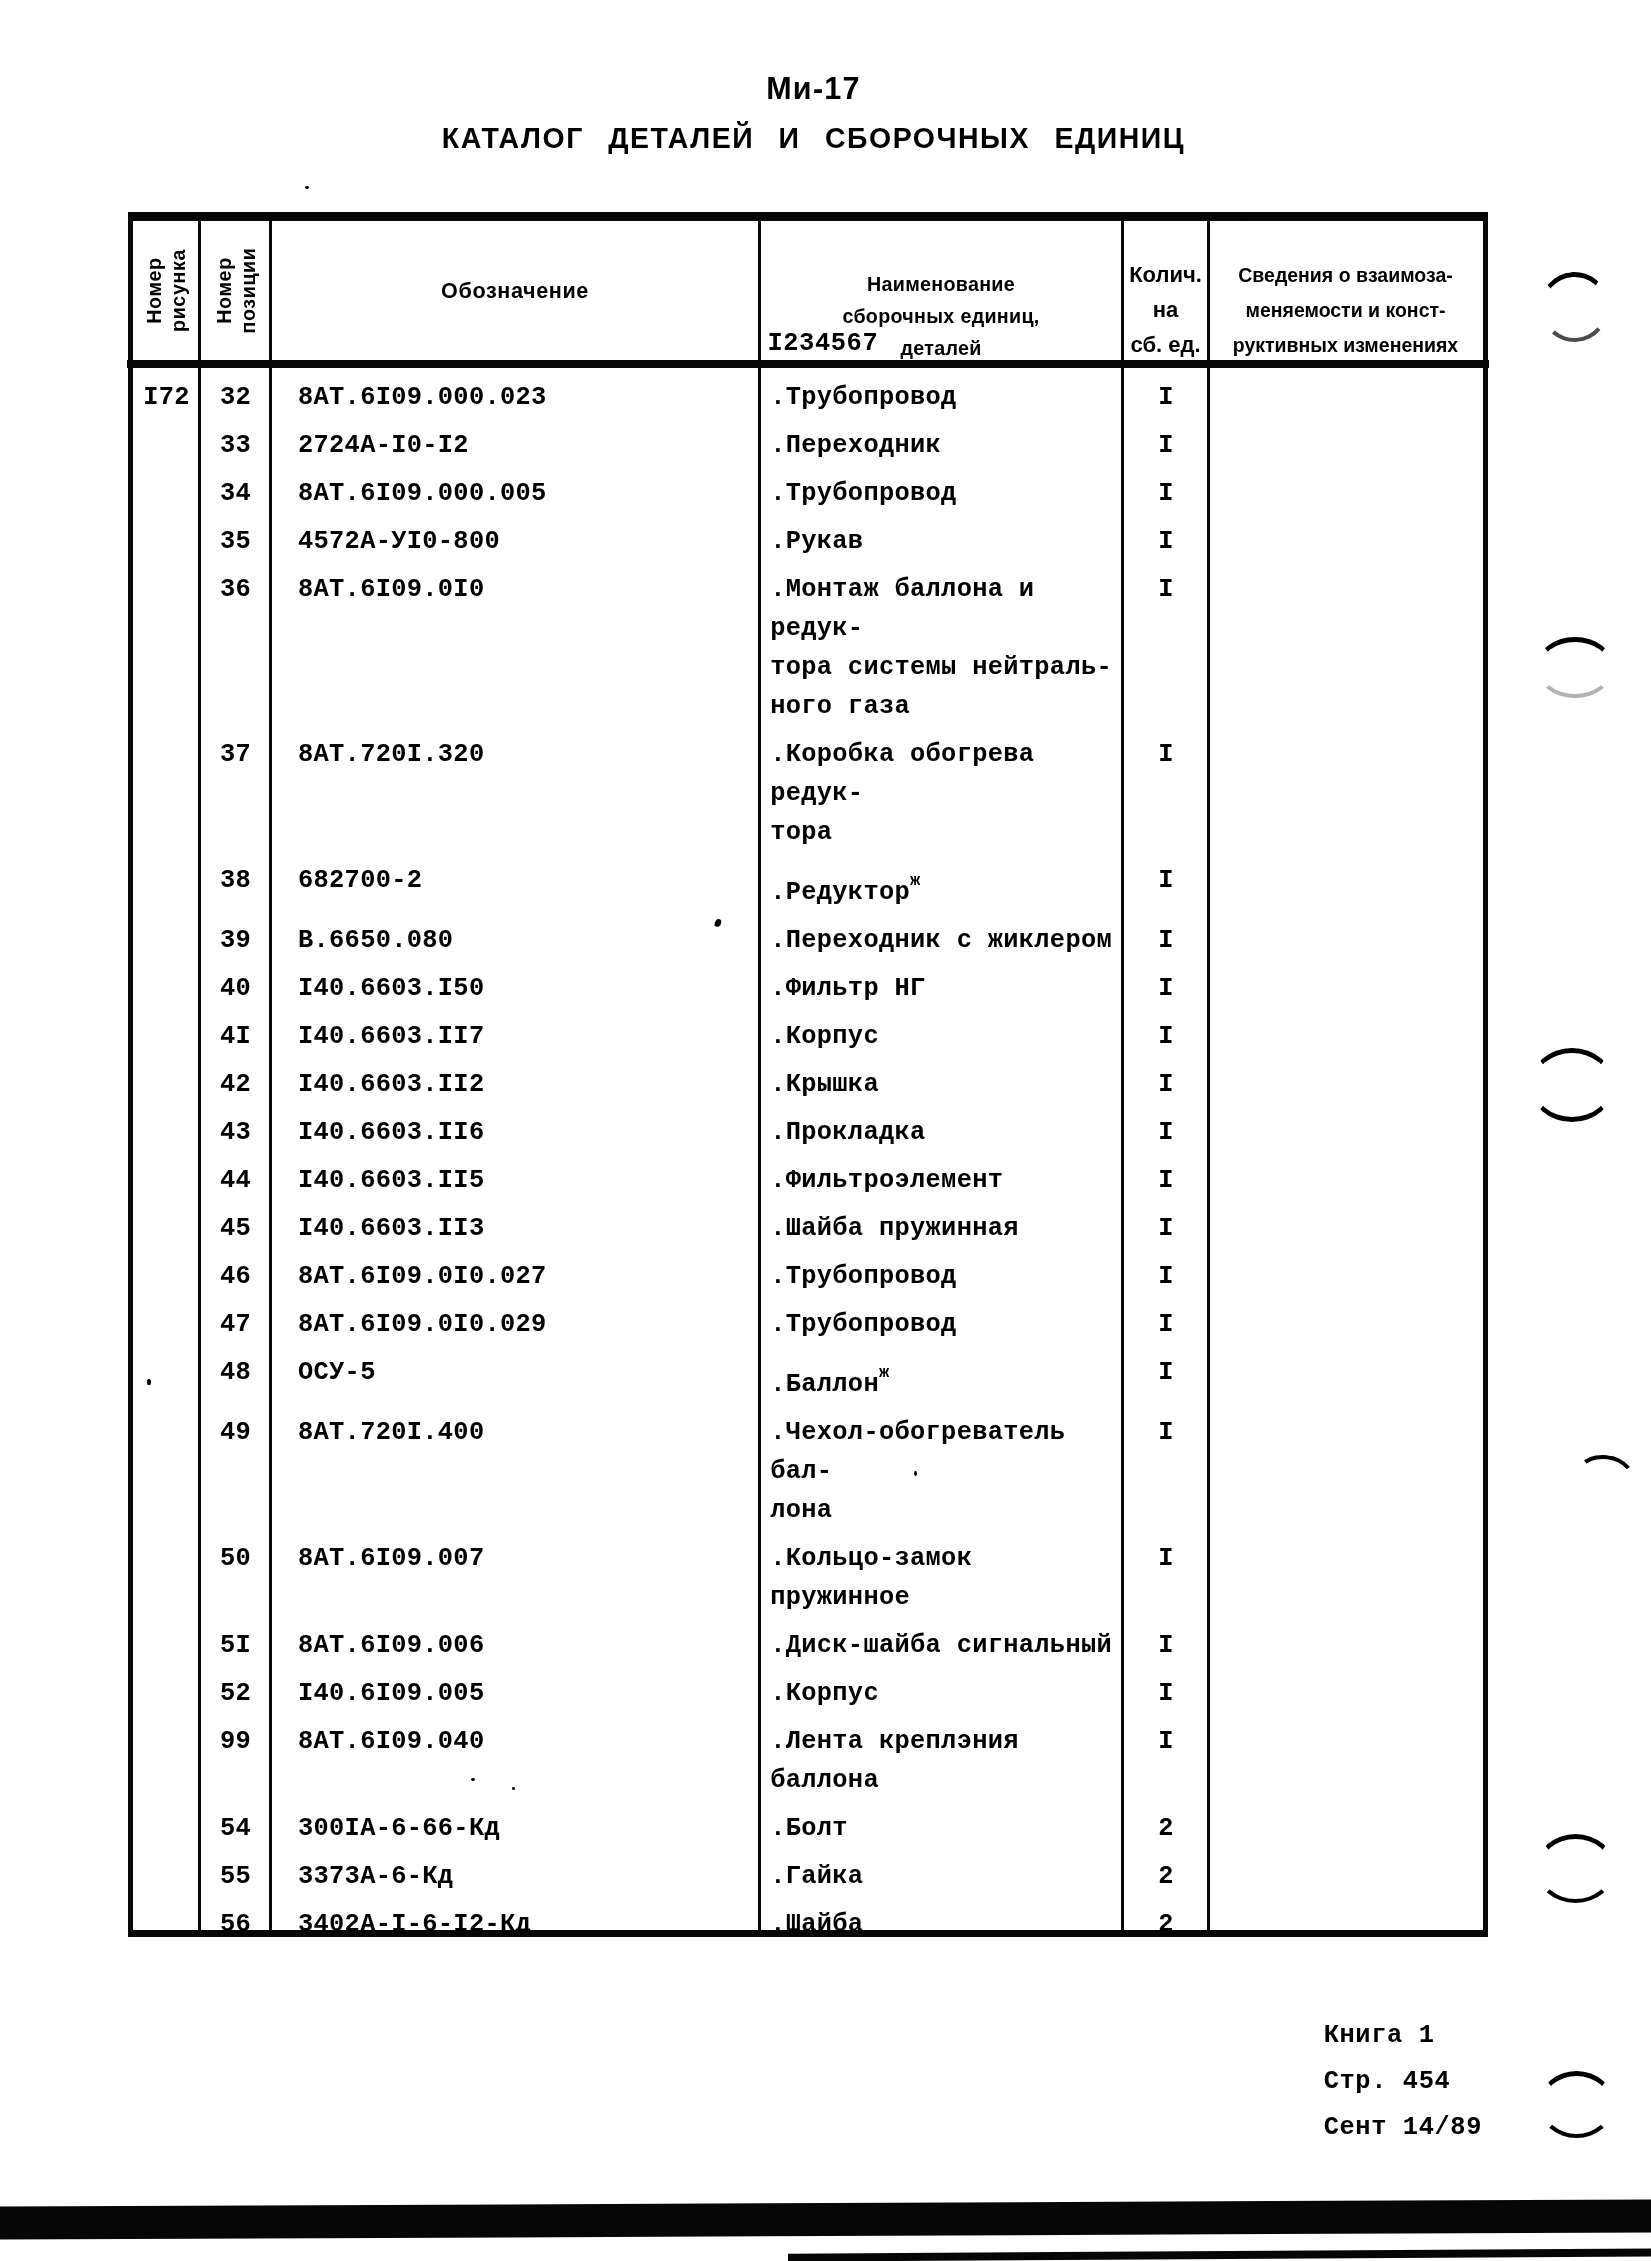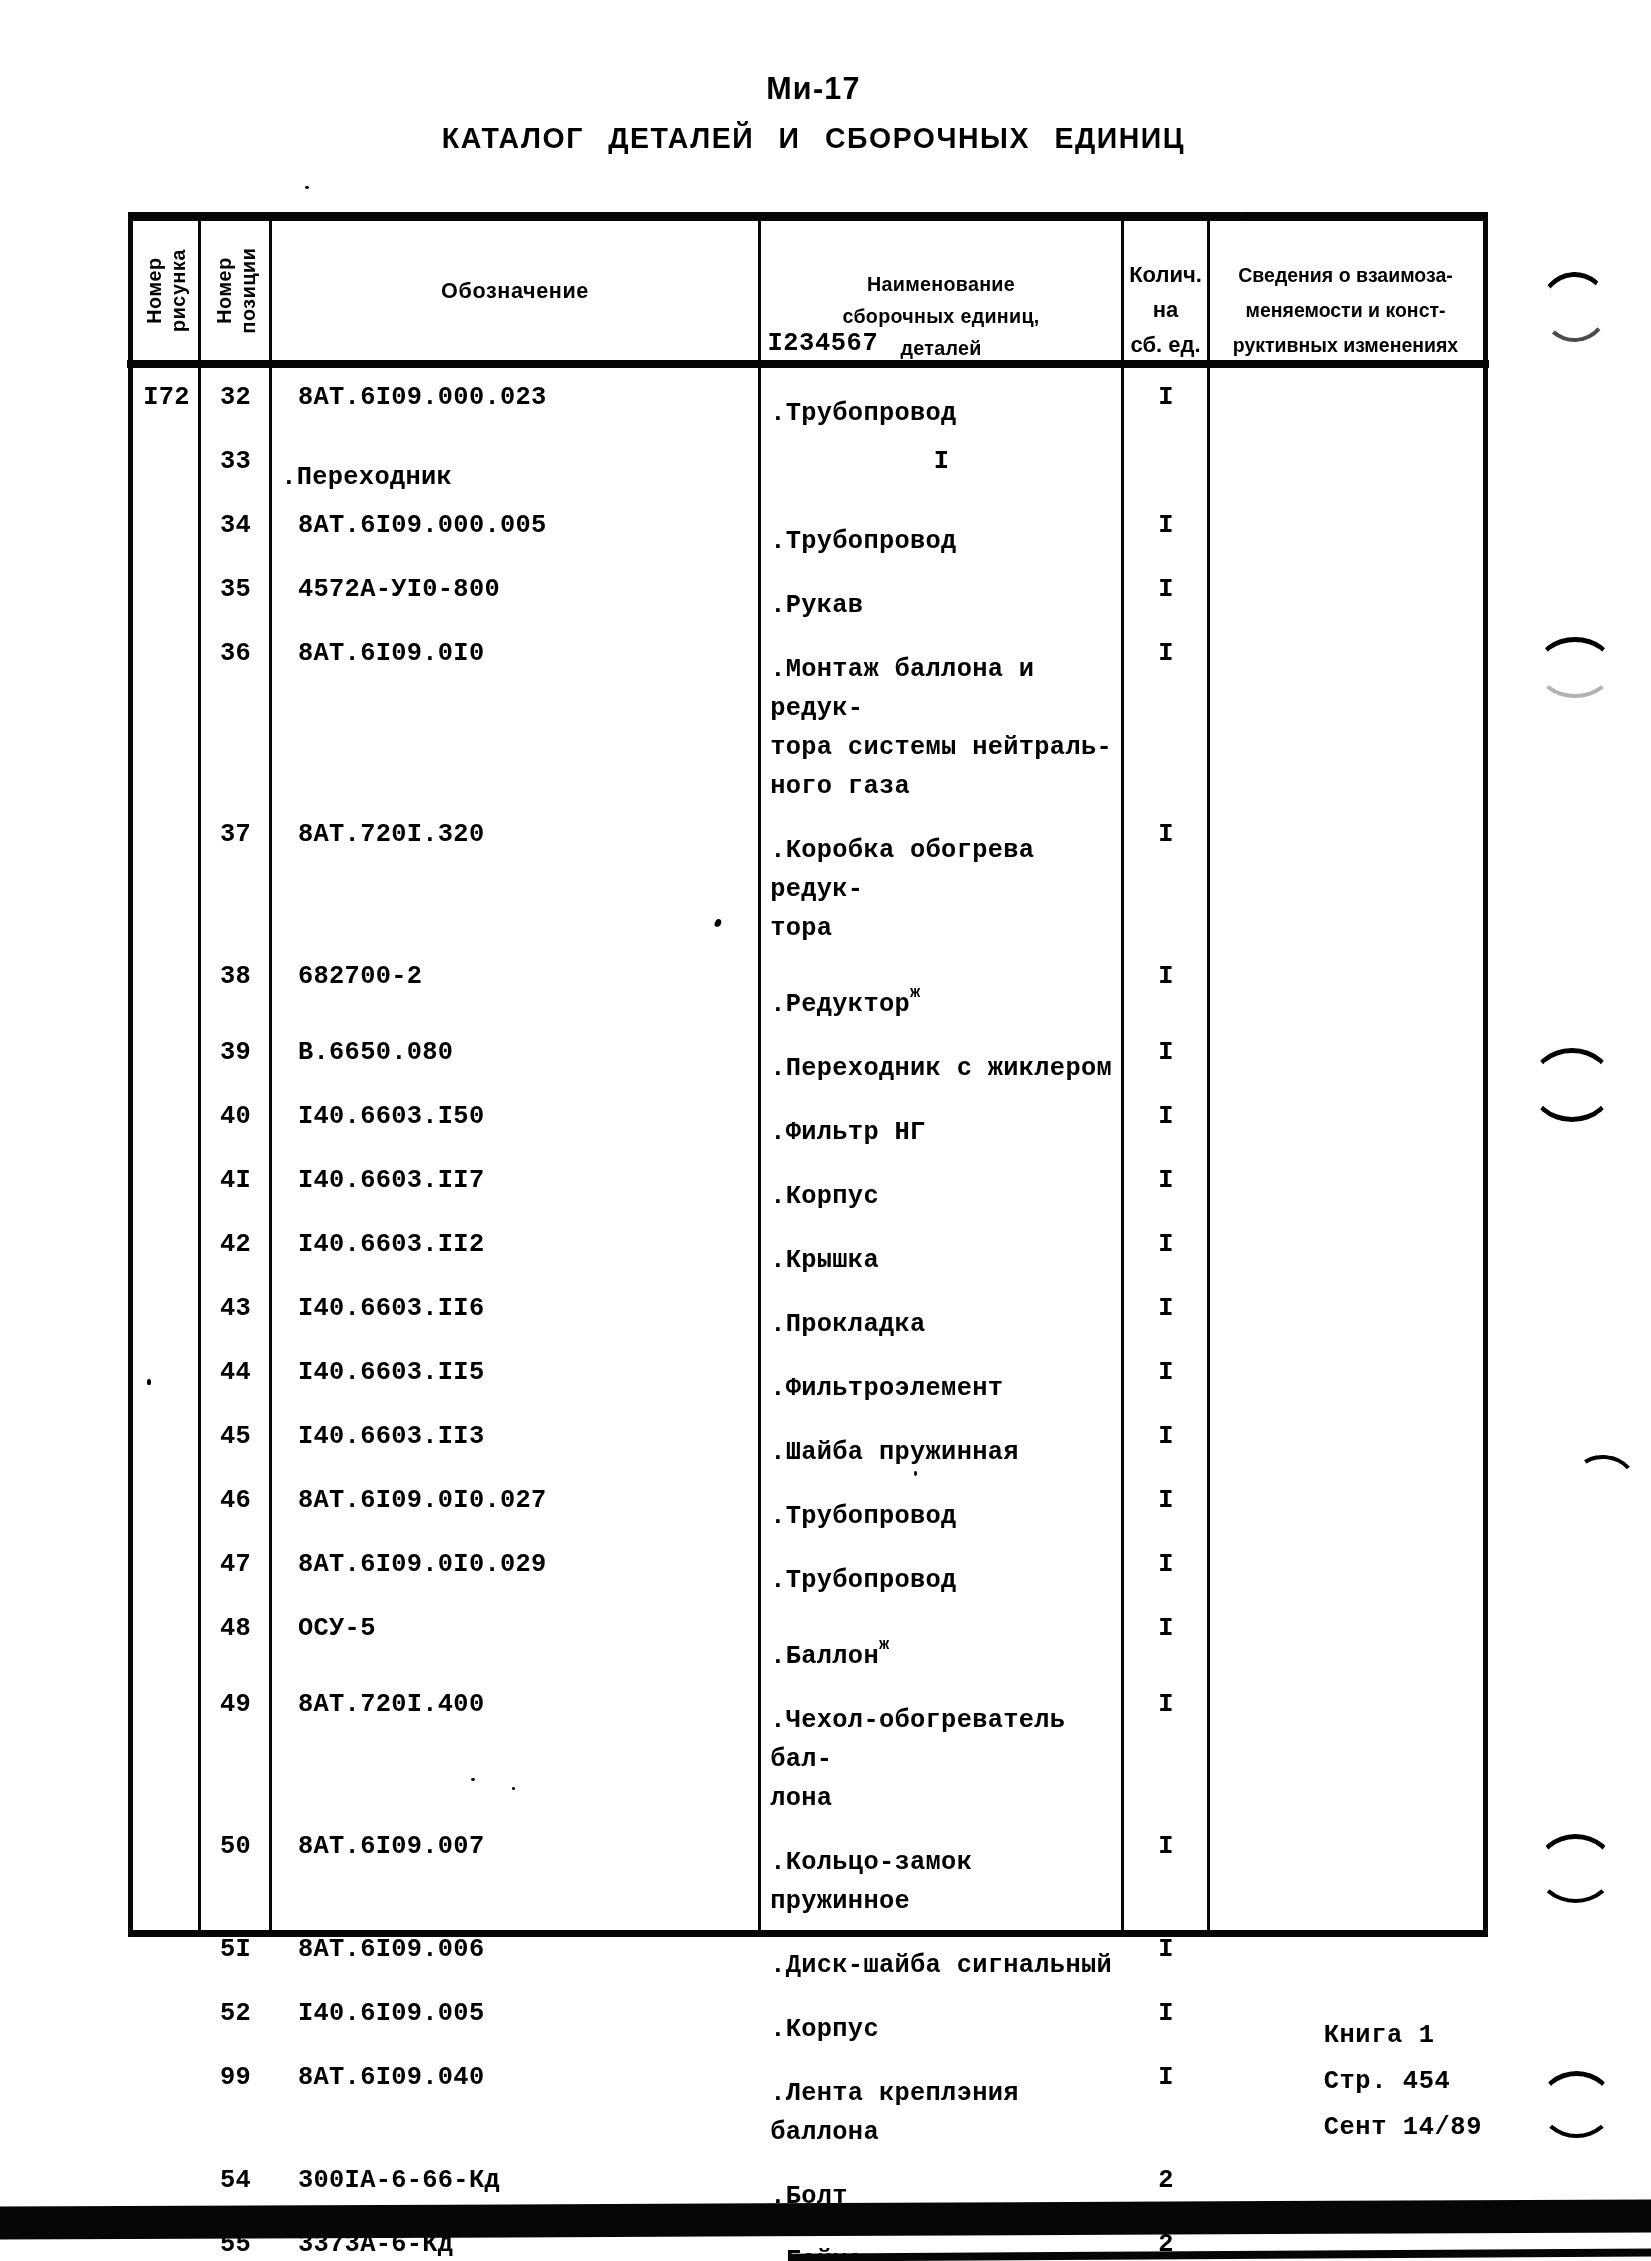--- a/index.html
+++ b/index.html
@@ -44,21 +44,21 @@
   .h-info{padding-top:37px;text-align:center;white-space:pre-line;
     font-size:19.7px;font-weight:700;line-height:35px;transform:scaleX(.99);}
   
   .rows{position:absolute;left:0;top:147px;width:100%;padding-top:10.2px;}
   .tr{display:grid;grid-template-columns:67px 71px 489px 363px 86px 1fr;}
   .td{font-size:25.4px;line-height:39px;padding-bottom:9px;
     font-family:"Liberation Mono","DejaVu Sans Mono",monospace;font-weight:700;
     letter-spacing:0.3px;}
   .td.c-fig,.td.c-pos,.td.c-qty{text-align:center;padding-bottom:9px;}
   .td.c-des{padding-left:27px;}
-  .td.c-name{padding-left:10.2px;white-space:pre-line;margin-top:16px;}
+  .td.c-name{padding-left:10.2px;white-space:pre-line;}
   .sup{font-size:17px;vertical-align:14px;letter-spacing:0;}
   
   .footer{position:absolute;right:170px;top:2013px;
     font-size:25.4px;line-height:46px;letter-spacing:0.6px;}
   
   .ring{position:absolute;border-radius:50%;border:4.4px solid transparent;}
   .speck{position:absolute;background:#000;border-radius:50%;}
   .bar1{position:absolute;left:-6.4px;top:2203px;width:1665px;height:33px;background:#060606;
     transform:rotate(-0.25deg);}
   .bar2{position:absolute;left:788px;top:2251px;width:870px;height:8.3px;background:#060606;
@@ -114,20 +114,21 @@
     <div class="td c-pos f-pos">32</div>
     <div class="td c-des f-des">8АТ.6I09.000.023</div>
     <div class="td c-name"><span class="f-name-text">.Трубопровод</span></div>
     <div class="td c-qty f-qty">I</div>
     <div class="td c-info f-info"></div>
   </div>
 
   <div class="tr">
     <div class="td c-fig f-fig"></div>
     <div class="td c-pos f-pos">33</div>
+    <div class="td c-des f-des">2724А-I0-I2</div>
     <div class="td c-name"><span class="f-name-text">.Переходник</span></div>
     <div class="td c-qty f-qty">I</div>
     <div class="td c-info f-info"></div>
   </div>
 
   <div class="tr">
     <div class="td c-fig f-fig"></div>
     <div class="td c-pos f-pos">34</div>
     <div class="td c-des f-des">8АТ.6I09.000.005</div>
     <div class="td c-name"><span class="f-name-text">.Трубопровод</span></div>

